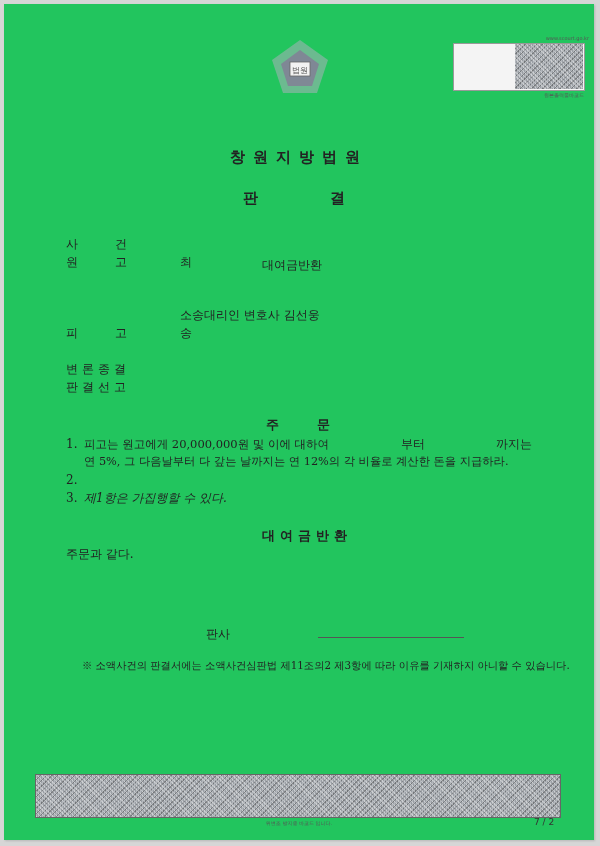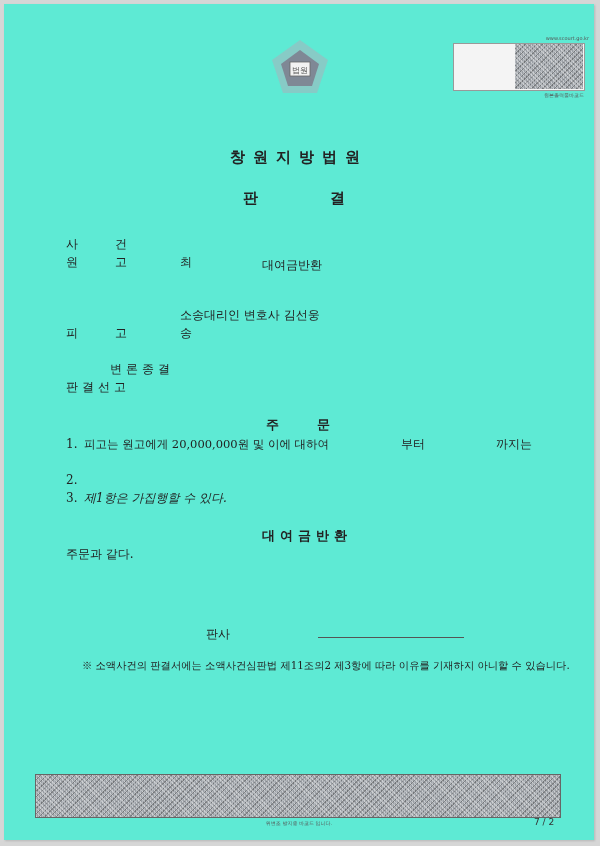--- a/index.html
+++ b/index.html
@@ -1,21 +1,21 @@
 <!DOCTYPE html>
 <html><head>
 <meta charset="utf-8">
 <style>
   html, body { margin:0; padding:0; }
   body {
     width:600px; height:846px; background:#d6d6d6; position:relative; overflow:hidden;
     font-family: "DejaVu Serif", "Liberation Serif", serif; color:#222;
   }
   .page {
-    position:absolute; left:4px; top:4px; width:590px; height:836px; background:#5eead4;
+    position:absolute; left:4px; top:4px; width:590px; height:836px; background:#22c55e;
     box-shadow: 1px 1px 2px rgba(0,0,0,0.15);
   }
   .abs { position:absolute; }
 
   
   .emblem { left:265px; top:34px; width:62px; height:58px; }
 
   
   .site-url { left:505px; top:31px; font-family:"DejaVu Sans", sans-serif; font-size:5px; color:#555; width:80px; text-align:right; }
   .barcode-box { left:449px; top:39px; width:130px; height:46px; border:1px solid #999; background:#f4f4f4; }
@@ -79,30 +79,31 @@
   <div class="abs txt" style="left:62px; top:251px;">원</div>
   <div class="abs txt" style="left:111px; top:251px;">고</div>
   <div class="abs txt" style="left:176px; top:251px;">최</div>
 
   <div class="abs txt" style="left:176px; top:304px;">소송대리인 변호사 김선웅</div>
 
   <div class="abs txt" style="left:62px; top:322px;">피</div>
   <div class="abs txt" style="left:111px; top:322px;">고</div>
   <div class="abs txt" style="left:176px; top:322px;">송</div>
 
-  <div class="abs txt" style="left:62px; top:358px; letter-spacing:4px;margin-left:44px;">변론종결</div>
+  <div class="abs txt" style="left:62px; top:358px; letter-spacing:4px;">변론종결</div>
   <div class="abs txt" style="left:62px; top:376px; letter-spacing:4px;">판결선고</div>
 
   <div class="abs section-title" style="left:262px; top:412px;">주</div>
   <div class="abs section-title" style="left:313px; top:412px;">문</div>
 
   <div class="abs txt" style="left:62px; top:433px;">1.</div>
   <div class="abs txt" style="left:80px; top:433px; font-size:11.5px;">피고는 원고에게 20,000,000원 및 이에 대하여</div>
   <div class="abs txt" style="left:397px; top:433px;">부터</div>
   <div class="abs txt" style="left:492px; top:433px;">까지는</div>
+  <div class="abs txt" style="left:80px; top:451px; font-size:11.3px;">연 5%, 그 다음날부터 다 갚는 날까지는 연 12%의 각 비율로 계산한 돈을 지급하라.</div>
 
   <div class="abs txt" style="left:62px; top:469px;">2.</div>
 
   <div class="abs txt" style="left:62px; top:487px;">3.</div>
   <div class="abs txt" style="left:80px; top:487px;font-style:italic;">제1항은 가집행할 수 있다.</div>
 
   <div class="abs section-title" style="left:258px; top:523px; letter-spacing:5px;">대여금반환</div>
   <div class="abs txt" style="left:62px; top:543px;">주문과 같다.</div>
 
   <div class="abs txt" style="left:202px; top:623px;">판사</div>

